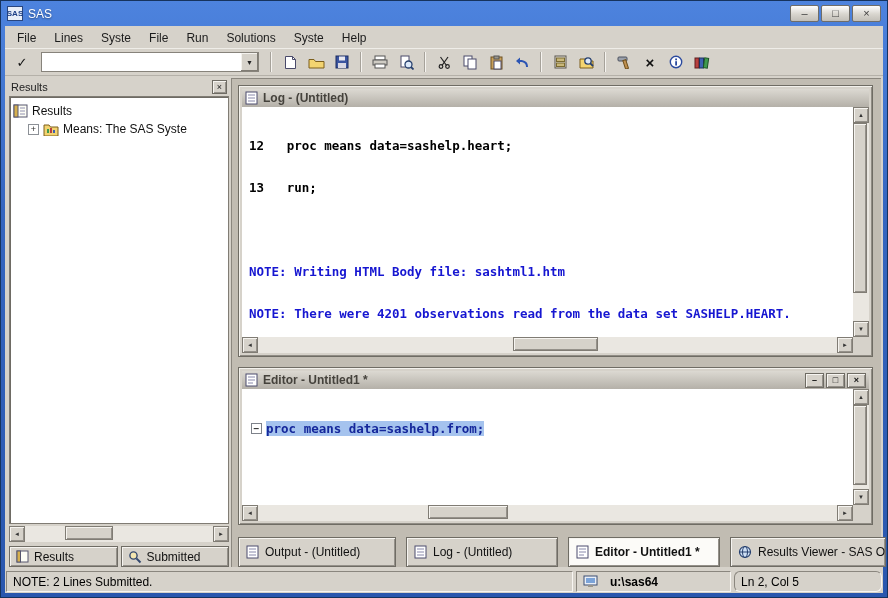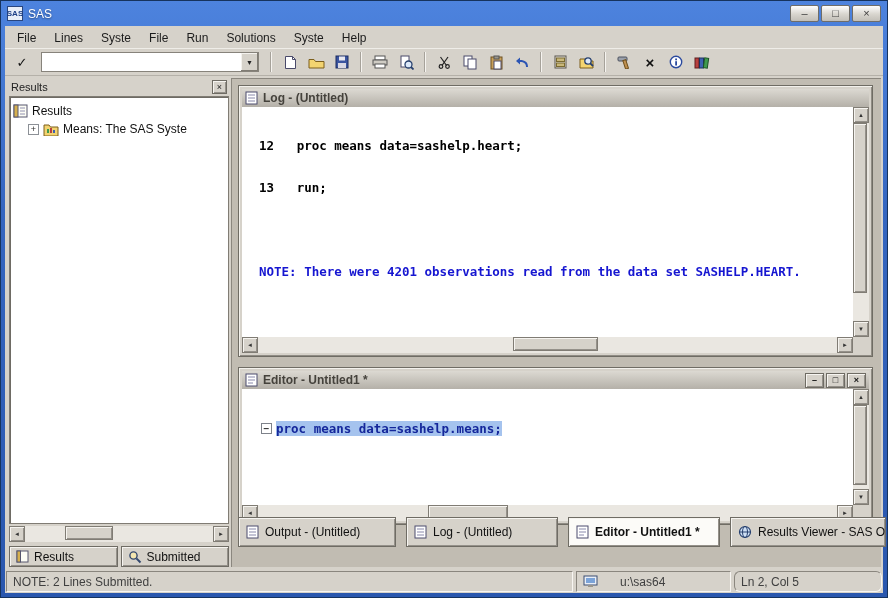--- a/index.html
+++ b/index.html
@@ -84,42 +84,42 @@
   .child-title { height:18px; display:flex; align-items:center; gap:5px; padding:0 3px;
                  background:linear-gradient(#dcd9d2,#b4b0a8); font-size:12px; font-weight:bold; color:#45423c; }
   .child-btns { margin-left:auto; display:flex; gap:2px; }
   .child-btn { width:19px; height:15px; background:#d6d2ca; border:1px solid #6f6c64;
                box-shadow: inset 1px 1px 0 #f6f4f0, inset -1px -1px 0 #95918a;
                font-size:9px; line-height:13px; text-align:center; color:#111; }
   .child-body { height:calc(100% - 18px); display:grid;
                 grid-template-columns:1fr 16px; grid-template-rows:1fr 16px; background:#fff; }
   .doc-area { overflow:hidden; background:#fff; padding:4px 7px;
               font-family:"DejaVu Sans Mono","Liberation Mono",monospace;
-              font-size:12.5px; font-weight:bold; line-height:14px; white-space:pre;margin-left:10px; }
+              font-size:12.5px; font-weight:bold; line-height:14px; white-space:pre; }
   .log-line.source { color:#000; }
   .log-line.note { color:#1616d1; }
 
   .ed-line { display:flex; align-items:flex-start; line-height:15px; }
   .fold { width:11px; height:11px; border:1px solid #7e828a; background:#fff; color:#333; flex:none;
           font-size:10px; line-height:9px; text-align:center; margin:2px 4px 0 2px; font-family:"Liberation Sans",sans-serif; }
   .ed-indent { padding-left:17px; }
   .sel { background:#a5c3ee; color:#15279b; }
 
-  .winbar { position:absolute; left:6px; right:8px; bottom:20px; height:30px; display:flex; gap:10px; }
+  .winbar { position:absolute; left:6px; right:8px; bottom:0; height:30px; display:flex; gap:10px; }
   .wb-btn { display:flex; align-items:center; gap:6px; padding:0 7px; flex:none;
             background:#d6d2ca; border:1px solid #6f6c64; overflow:hidden; white-space:nowrap;
             box-shadow: inset 1px 1px 0 #f6f4f0, inset -1px -1px 0 #95918a; font-size:12px; color:#111; }
   .wb-btn.w1 { width:158px; } .wb-btn.w2 { width:152px; } .wb-btn.w3 { width:152px; } .wb-btn.w4 { width:156px; }
   .wb-btn.active { background:#fcfbf8; font-weight:bold; }
 
   .statusbar { height:24px; display:flex; gap:3px; padding:2px 1px 1px 1px; }
   .stat { border:1px solid; border-color:#8a867e #f8f6f2 #f8f6f2 #8a867e;
-          display:flex; align-items:center; padding:0 6px; font-size:12px; color:#404040; white-space:nowrap; overflow:hidden; }
+          display:flex; align-items:center; padding:0 6px; font-size:12px; color:#000000; white-space:nowrap; overflow:hidden; }
   .stat.msg { width:567px; }
-  .stat.loc { width:155px; gap:22px; }
+  .stat.loc { width:155px; gap:12px;font-weight:bold; }
   .stat.pos { flex:1;border-radius:6px; }
   .icon { flex:none; display:inline-flex; align-items:center; }
 </style>
 </head>
 <body>
 
 <div class="frame">
 
   <div class="titlebar">
     <div class="sas-logo">SAS</div>
@@ -361,20 +361,21 @@
                   <line x1="3" y1="10" x2="10" y2="10" stroke="#8888aa"></line>
                 </svg>
               </span>
             <span>Log - (Untitled)</span>
           </div>
           <div class="child-body">
             <div class="doc-area">
               <div class="log-line source">12   proc means data=sashelp.heart;</div>
               <div class="log-line source">13   run;</div>
               <div class="log-line blank"> </div>
+              <div class="log-line note">NOTE: Writing HTML Body file: sashtml1.htm</div>
               <div class="log-line note">NOTE: There were 4201 observations read from the data set SASHELP.HEART.</div>
               
               
               
             </div>
             <div class="vscroll">
               <div class="sb-btn">▲</div>
               <div class="sb-track">
                 <div class="sb-thumb" style="top:0; height:170px;"></div>
               </div>
@@ -405,21 +406,21 @@
             <div class="child-btns">
               <div class="child-btn">–</div>
               <div class="child-btn">□</div>
               <div class="child-btn">×</div>
             </div>
           </div>
           <div class="child-body">
             <div class="doc-area">
               <div class="ed-line">
                 <span class="fold">−</span>
-                <span class="sel">proc means data=sashelp.means;</span>
+                <span class="sel">proc means data=sashelp.from;</span>
               </div>
             </div>
             <div class="vscroll">
               <div class="sb-btn">▲</div>
               <div class="sb-track">
                 <div class="sb-thumb" style="top:0; height:80px;"></div>
               </div>
               <div class="sb-btn">▼</div>
             </div>
             <div class="hscroll" style="margin-top:0;">

